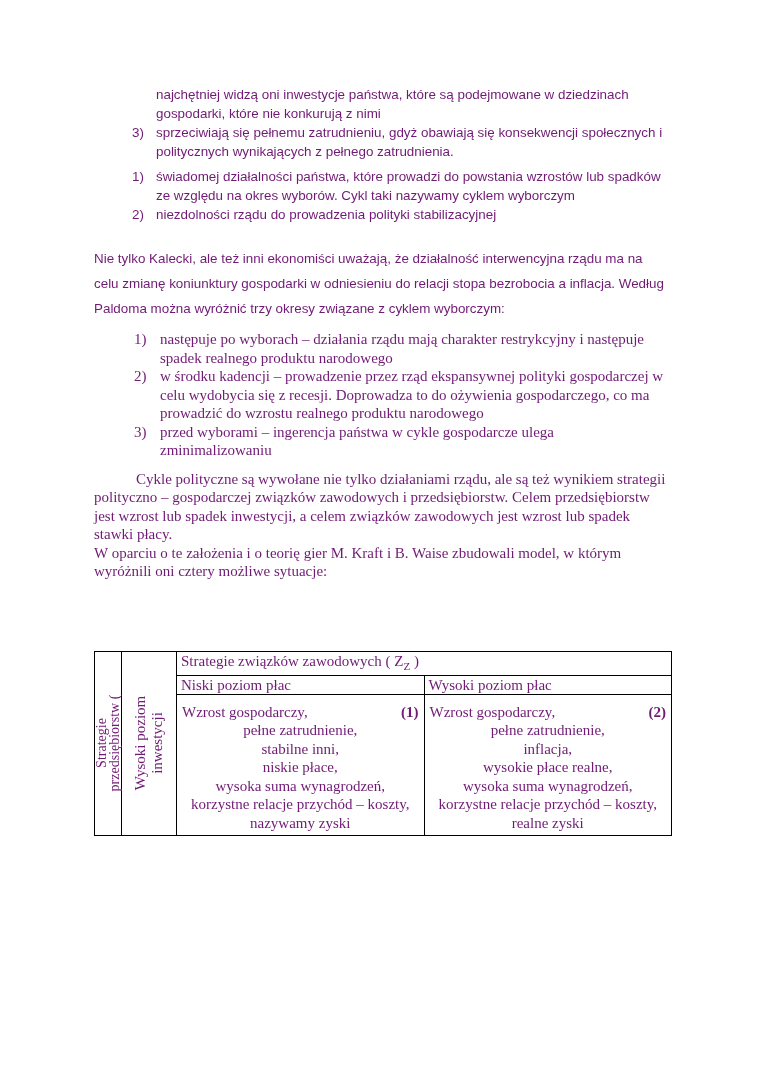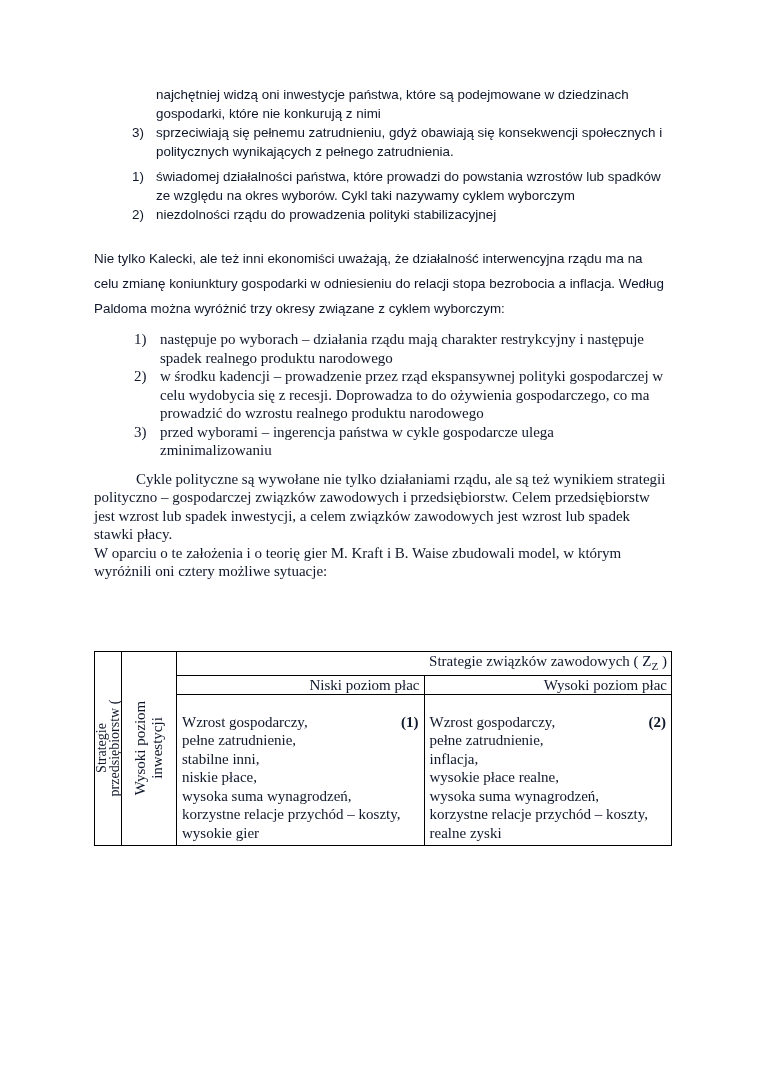--- a/index.html
+++ b/index.html
@@ -1,18 +1,18 @@
 <!DOCTYPE html>
 <html><head>
 <meta charset="utf-8">
 <style>
   * { margin:0; padding:0; box-sizing:border-box; }
   html,body { background:#ffffff; }
   .page {
-    width:760px; height:1075px; background:#ffffff; color:#0f172a;
+    width:760px; height:1075px; background:#ffffff; color:#701a75;
     position:relative; overflow:hidden;
   }
   .content { padding:85px 94px 0 94px; }
 
   .sans { font-family:"Liberation Sans", sans-serif; font-size:13.4px; }
   .serif { font-family:"Liberation Serif", serif; font-size:15px; }
 
   .cont-text { margin-left:62px; line-height:19px; }
   .li-sans { display:flex; margin-left:38px; line-height:19px; }
   .li-sans .num { flex:0 0 24px; }
@@ -30,31 +30,31 @@
 
   .para-serif { line-height:18.5px; }
   .p3 { margin-top:10px; text-indent:42px; }
   .p4 { text-indent:0; }
 
   table.model {
     border-collapse:collapse; width:578px; margin-top:70px;
     font-family:"Liberation Serif", serif; font-size:15px; table-layout:fixed;
   }
   .model td { border:1px solid #000; vertical-align:top; }
-  .model .hdr { text-align:right; line-height:18px; height:19px; padding:0 4px; }
+  .model .hdr { text-align:left; line-height:18px; height:19px; padding:0 4px; }
   .subz { font-size:11px; }
   .rot-cell { padding:0; position:relative; }
   .rot-inner {
     position:absolute; top:50%; left:50%;
     transform:translate(-50%,-50%) rotate(-90deg);
     text-align:center; white-space:normal;
   }
   .rot-a { width:135px; font-size:14px; line-height:13px; }
   .rot-b { width:105px; font-size:15px; line-height:17px; }
-  .body-cell { padding:18px 5px 3px 5px; line-height:18.5px; }
+  .body-cell { padding:8px 5px 3px 5px; line-height:18.5px;text-align:center; }
   .cell-first { display:flex; justify-content:space-between; }
   .cell-first b { font-weight:bold; }
   .c1 { width:27px; }
   .c2 { width:55px; }
   .c3, .c4 { width:248px; }
 </style>
 </head>
 <body>
 
 <div class="page">
@@ -120,21 +120,21 @@
         <td class="body-cell c3">
           <div class="cell-first">
             <span>Wzrost gospodarczy,</span>
             <b>(1)</b>
           </div>
           <div>pełne zatrudnienie,</div>
           <div>stabilne inni,</div>
           <div>niskie płace,</div>
           <div>wysoka suma wynagrodzeń,</div>
           <div>korzystne relacje przychód – koszty,</div>
-          <div>wysokie gier</div>
+          <div>nazywamy zyski</div>
         </td>
         <td class="body-cell c4">
           <div class="cell-first">
             <span>Wzrost gospodarczy,</span>
             <b>(2)</b>
           </div>
           <div>pełne zatrudnienie,</div>
           <div>inflacja,</div>
           <div>wysokie płace realne,</div>
           <div>wysoka suma wynagrodzeń,</div>

